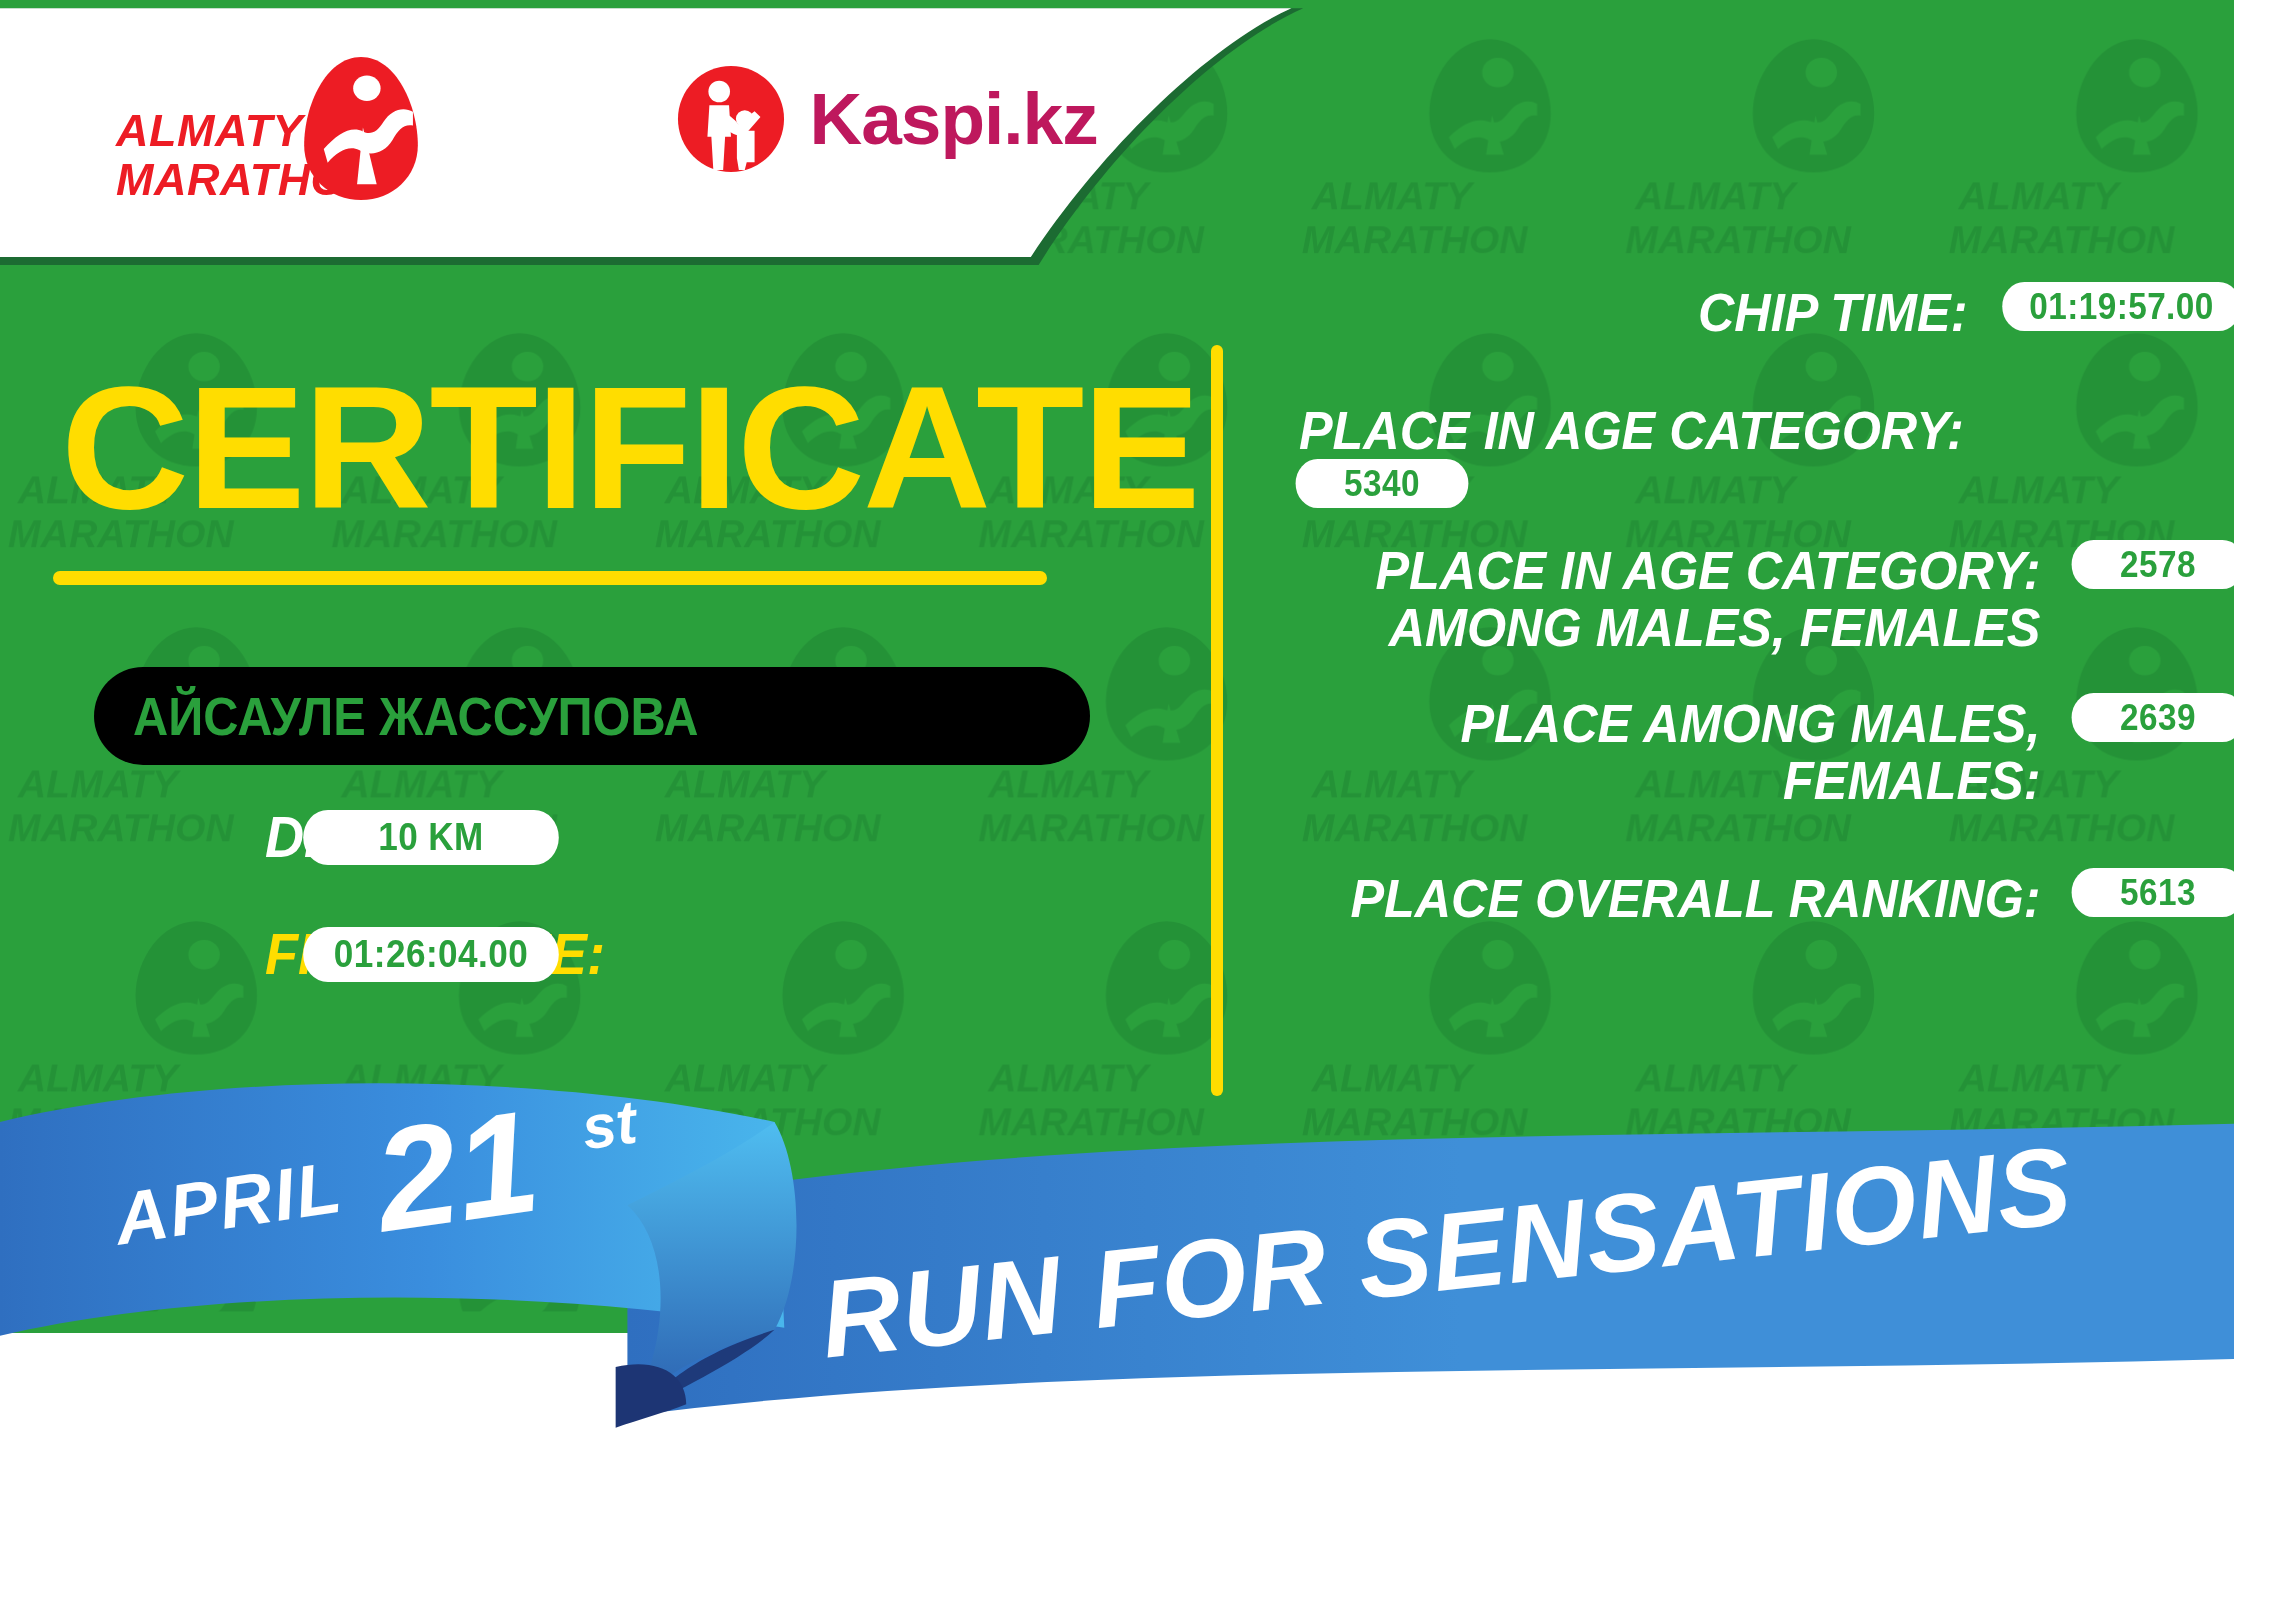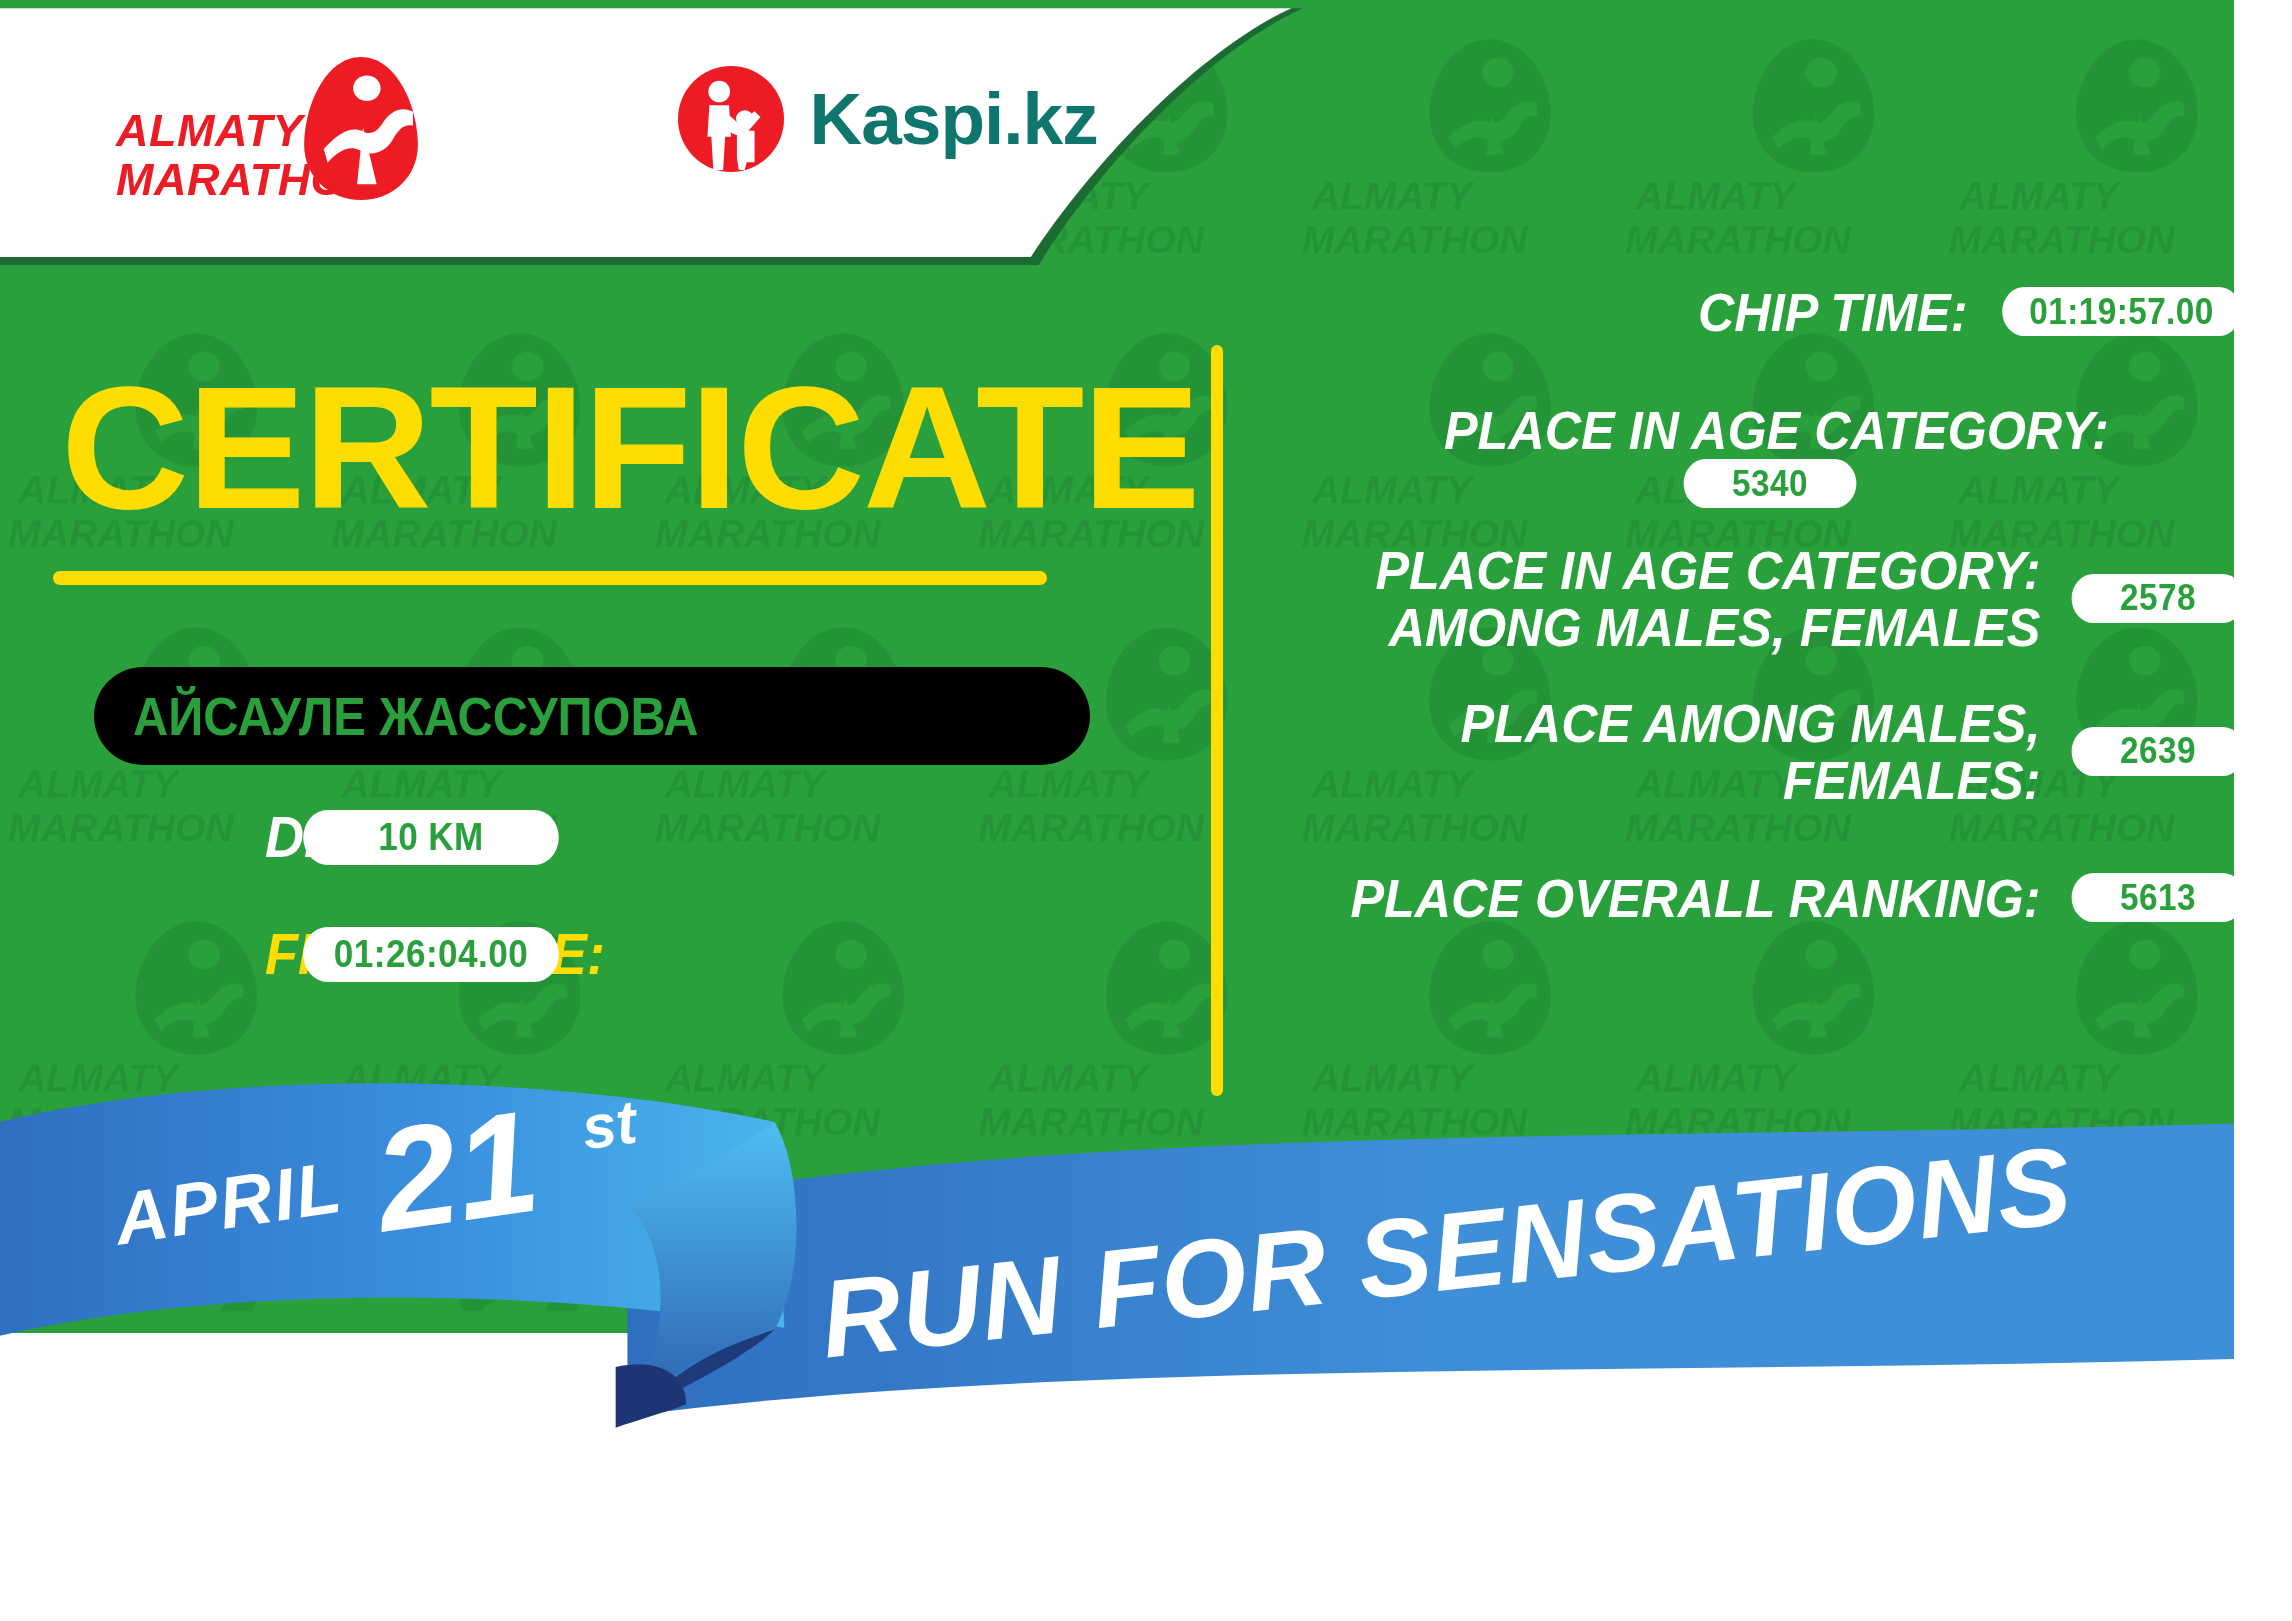--- a/index.html
+++ b/index.html
@@ -23,21 +23,21 @@
   .logos{position:absolute;left:0;top:7.8px;width:1176px;height:255px;z-index:7;
          display:flex;align-items:center;}
   .am-logo{position:absolute;left:116px;top:47px;width:314px;height:162px;}
   .am-words{position:absolute;left:0;top:51px;width:265px;color:#ed1c24;
             font-weight:bold;font-style:italic;font-size:45px;line-height:49px;
             letter-spacing:0.5px;font-family:"Liberation Sans",sans-serif;}
   .am-drop{position:absolute;left:186px;top:0px;width:118px;height:147px;}
 
   .kaspi{position:absolute;left:676px;top:57px;height:108px;display:flex;align-items:center;}
   .kaspi-mark{width:110px;height:110px;position:relative;}
-  .kaspi-word{margin-left:23.5px;color:#0f766e;font-size:73px;font-weight:bold;
+  .kaspi-word{margin-left:23.5px;color:#be185d;font-size:73px;font-weight:bold;
               letter-spacing:-1px;font-family:"Liberation Sans",sans-serif;}
 
   
   .left-col{position:absolute;left:0;top:294px;width:1206px;z-index:8;}
   .cert-title{position:absolute;left:61px;top:67px;color:#ffdd00;
               font-size:174px;font-weight:bold;letter-spacing:-2px;line-height:1;
               font-family:"Liberation Sans Narrow","Liberation Sans",sans-serif;
               transform:scaleX(1.02);transform-origin:left center;}
   .title-rule{position:absolute;left:53px;top:277px;width:994px;height:13.7px;
               background:#ffdd00;border-radius:6.9px;}
@@ -64,21 +64,21 @@
   .row-distance{left:265px;top:510px;}
   .row-finish{left:265px;top:627px;}
   .row-distance .lbl,.row-finish .lbl{width:0;}
 
   
   .divider{position:absolute;left:1211px;top:345px;width:11.8px;height:751px;
            background:#ffdd00;border-radius:5.9px;z-index:8;}
 
   
   .right-col{position:absolute;left:1264px;top:294px;width:1028px;z-index:8;}
-  .rrow{position:absolute;display:flex;align-items:center;width:990px;}
+  .rrow{position:absolute;display:flex;align-items:flex-start;width:990px;}
   .rlabel{flex:1;text-align:right;color:#ffffff;font-size:53px;font-weight:bold;
           font-style:italic;line-height:57px;padding-top:2px;
           font-family:"Liberation Sans Narrow","Liberation Sans",sans-serif;
           transform:scaleX(0.95);transform-origin:right top;}
   .rpill{width:192px;height:49px;flex:none;background:#fff;border-radius:24.5px;margin-left:21.6px;
          display:flex;align-items:center;justify-content:center;
          color:#2aa03c;font-size:37px;font-weight:bold;letter-spacing:0.5px;
          font-family:"Liberation Sans Narrow","Liberation Sans",sans-serif;
          transform:scaleX(0.9);}
   .rpill.wide{width:265px;}

